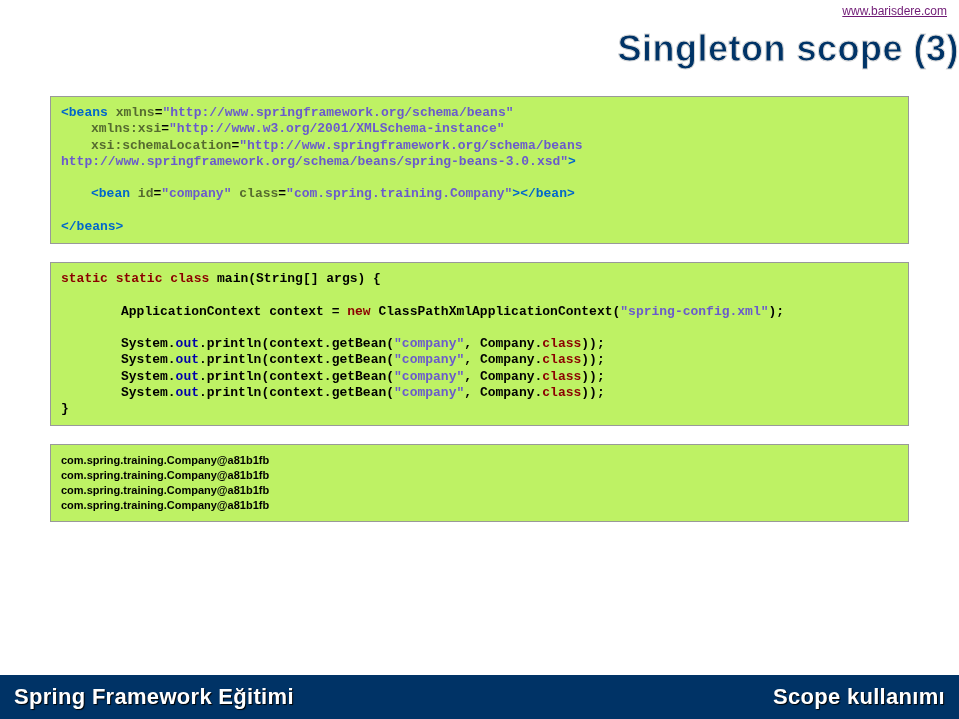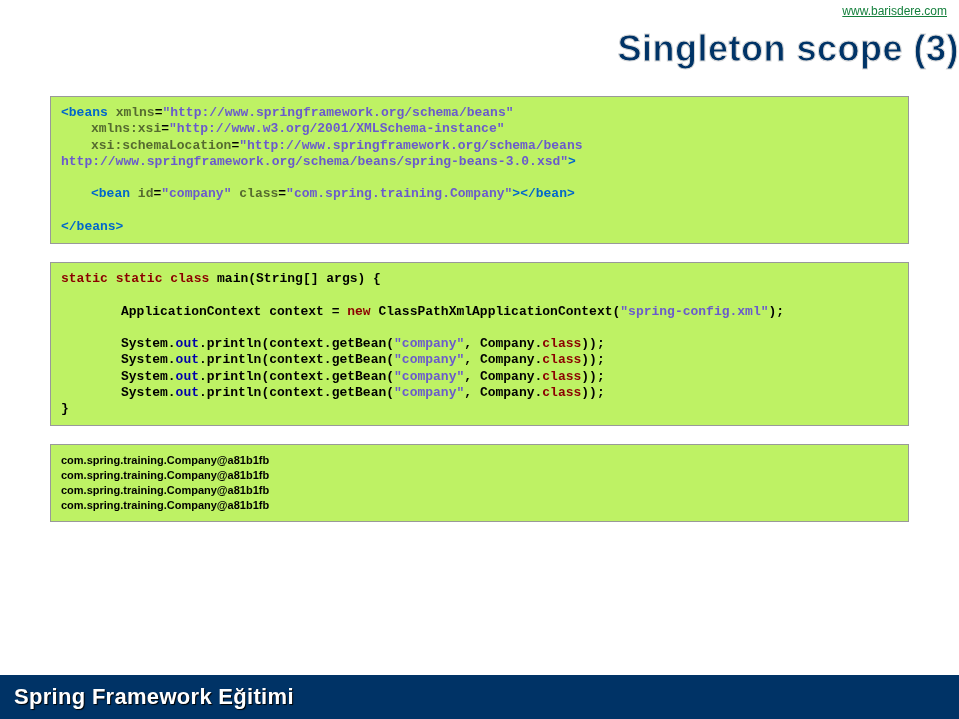--- a/index.html
+++ b/index.html
@@ -1,17 +1,17 @@
 <!DOCTYPE html>
 <html><head>
 <meta charset="utf-8">
 <style>
 * { margin: 0; padding: 0; box-sizing: border-box; }
 body { width: 959px; height: 719px; font-family: Arial, sans-serif; background: #fff; overflow: hidden; }
-.header-link { position: absolute; top: 4px; right: 12px; color: #15803d; text-decoration: underline; font-size: 12px; }
+.header-link { position: absolute; top: 4px; right: 12px; color: #701a75; text-decoration: underline; font-size: 12px; }
 .title-wrap { text-align: right; margin-top: 28px; }
 .title { font-size: 36px; font-weight: bold; color: #003366; display: inline-block; -webkit-text-stroke: 1px #d9d9d9; letter-spacing: 0.5px; }
 .content { padding: 26px 50px 0 50px; }
 .codebox { background: #bef264; border: 1px solid #999; padding: 8px 10px; margin-bottom: 18px; font-family: "Courier New", monospace; font-size: 13px; line-height: 1.25; white-space: pre; overflow: hidden; font-weight: bold; }
 .kw-tag { color: #0066cc; }
 .kw-attr { color: #556b2f; }
 .kw-str { color: #6a5acd; }
 .kw-java { color: #8b0000; }
 .kw-field { color: #0000aa; }
 .indent1 { padding-left: 30px; }
@@ -50,13 +50,14 @@
 <span class="indent2"><span class="plain">System.</span><span class="kw-field">out</span><span class="plain">.println(context.getBean(</span><span class="kw-str">"company"</span><span class="plain">, Company.</span><span class="kw-java">class</span><span class="plain">));</span></span>
 <span class="indent2"><span class="plain">System.</span><span class="kw-field">out</span><span class="plain">.println(context.getBean(</span><span class="kw-str">"company"</span><span class="plain">, Company.</span><span class="kw-java">class</span><span class="plain">));</span></span>
 <span class="plain">}</span></div>
 
   <div class="codebox"><div class="output-line">com.spring.training.Company@a81b1fb</div><div class="output-line">com.spring.training.Company@a81b1fb</div><div class="output-line">com.spring.training.Company@a81b1fb</div><div class="output-line">com.spring.training.Company@a81b1fb</div></div>
 
 </div>
 
 <div class="footer">
   <div class="footer-left">Spring Framework Eğitimi</div>
+  <div class="footer-right">Scope kullanımı</div>
 </div>
 
 </body></html>

